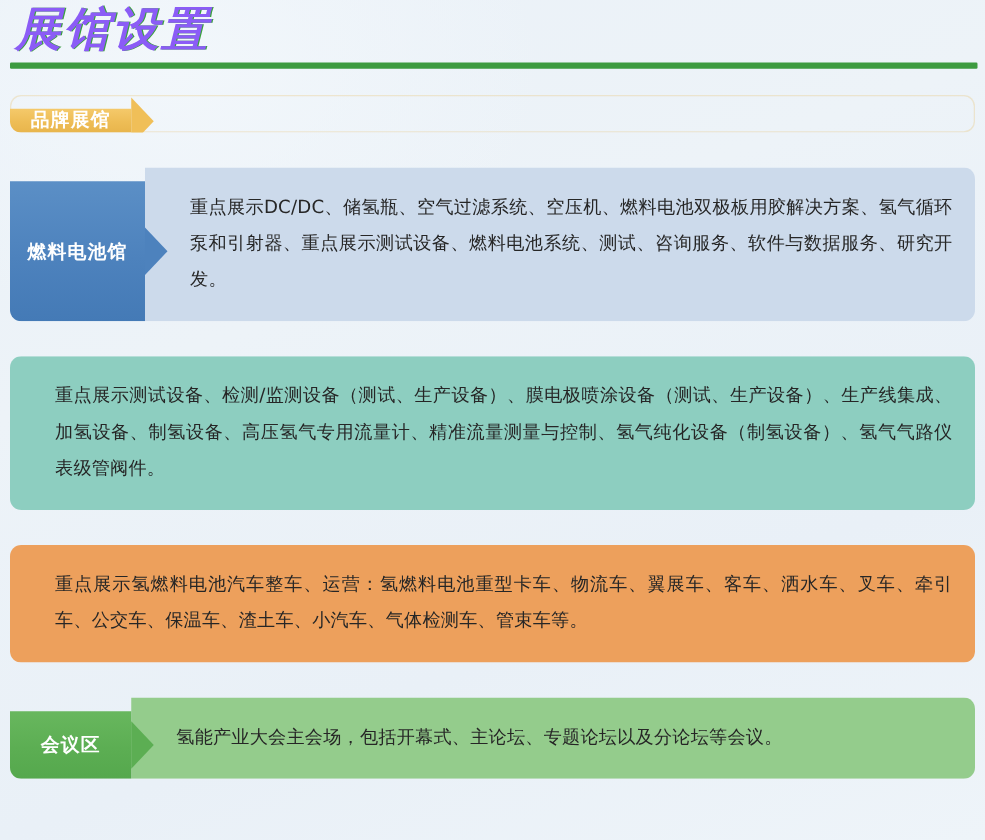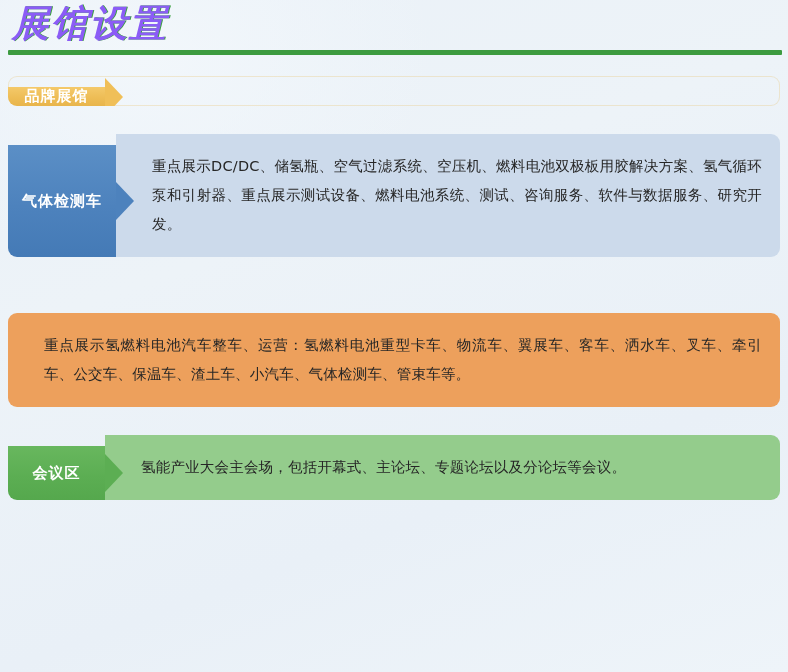--- a/index.html
+++ b/index.html
@@ -164,26 +164,27 @@
 <div class="rows">
 
   <div class="zone-row row-brand">
     <div class="zone-label">
       <span class="zone-label-text">品牌展馆</span>
     </div>
   </div>
 
   <div class="zone-row row-fuelcell">
     <div class="zone-label">
-      <span class="zone-label-text">气体检测车</span>
+      <span class="zone-label-text">燃料电池馆</span>
     </div>
     <div class="zone-body">重点展示DC/DC、储氢瓶、空气过滤系统、空压机、燃料电池双极板用胶解决方案、氢气循环泵和引射器、重点展示测试设备、燃料电池系统、测试、咨询服务、软件与数据服务、研究开发。</div>
   </div>
 
   <div class="zone-row row-equipment">
+    <div class="zone-body">重点展示测试设备、检测/监测设备（测试、生产设备）、膜电极喷涂设备（测试、生产设备）、生产线集成、加氢设备、制氢设备、高压氢气专用流量计、精准流量测量与控制、氢气纯化设备（制氢设备）、氢气气路仪表级管阀件。</div>
   </div>
 
   <div class="zone-row row-outdoor">
     <div class="zone-body">重点展示氢燃料电池汽车整车、运营：氢燃料电池重型卡车、物流车、翼展车、客车、洒水车、叉车、牵引车、公交车、保温车、渣土车、小汽车、气体检测车、管束车等。</div>
   </div>
 
   <div class="zone-row row-conference">
     <div class="zone-label">
       <span class="zone-label-text">会议区</span>
     </div>

